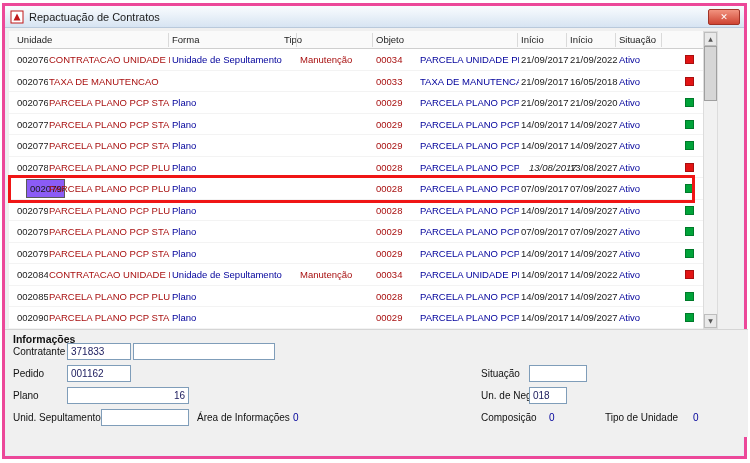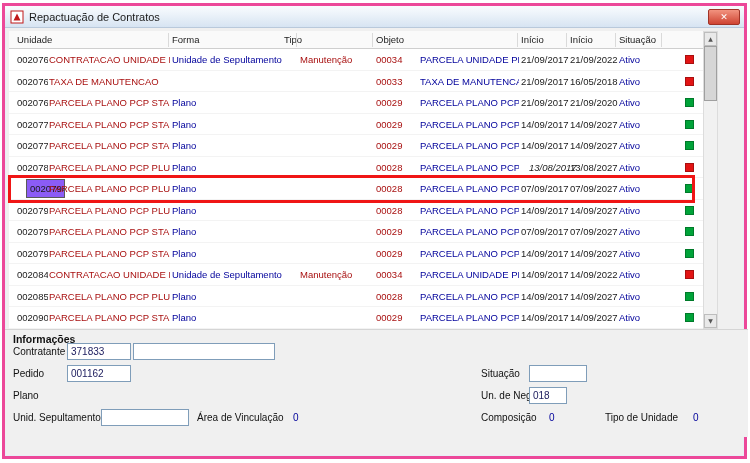--- a/index.html
+++ b/index.html
@@ -251,24 +251,25 @@
     <div class="info-title">Informações</div>
 
     <span class="lbl" style="left:8px; top:16px;">Contratante</span>
     <div class="inp" style="left:62px; top:13px; width:64px;">371833</div>
     <div class="inp" style="left:128px; top:13px; width:142px;"></div>
 
     <span class="lbl" style="left:8px; top:38px;">Pedido</span>
     <div class="inp" style="left:62px; top:35px; width:64px;">001162</div>
 
     <span class="lbl" style="left:8px; top:60px;">Plano</span>
+    <div class="inp right" style="left:62px; top:57px; width:122px;">16</div>
 
     <span class="lbl" style="left:8px; top:82px;">Unid. Sepultamento</span>
     <div class="inp" style="left:96px; top:79px; width:88px;"></div>
-    <span class="lbl" style="left:192px; top:82px;">Área de Vinculação</span>
+    <span class="lbl" style="left:192px; top:82px;">Área de Informações</span>
     <span class="val-static" style="left:288px; top:82px;">0</span>
 
     <span class="lbl" style="left:476px; top:38px;">Situação</span>
     <div class="inp" style="left:524px; top:35px; width:58px;"></div>
 
     <span class="lbl" style="left:476px; top:60px;">Un. de Neg.</span>
     <div class="inp" style="left:524px; top:57px; width:38px;">018</div>
 
     <span class="lbl" style="left:476px; top:82px;">Composição</span>
     <span class="val-static" style="left:544px; top:82px;">0</span>

